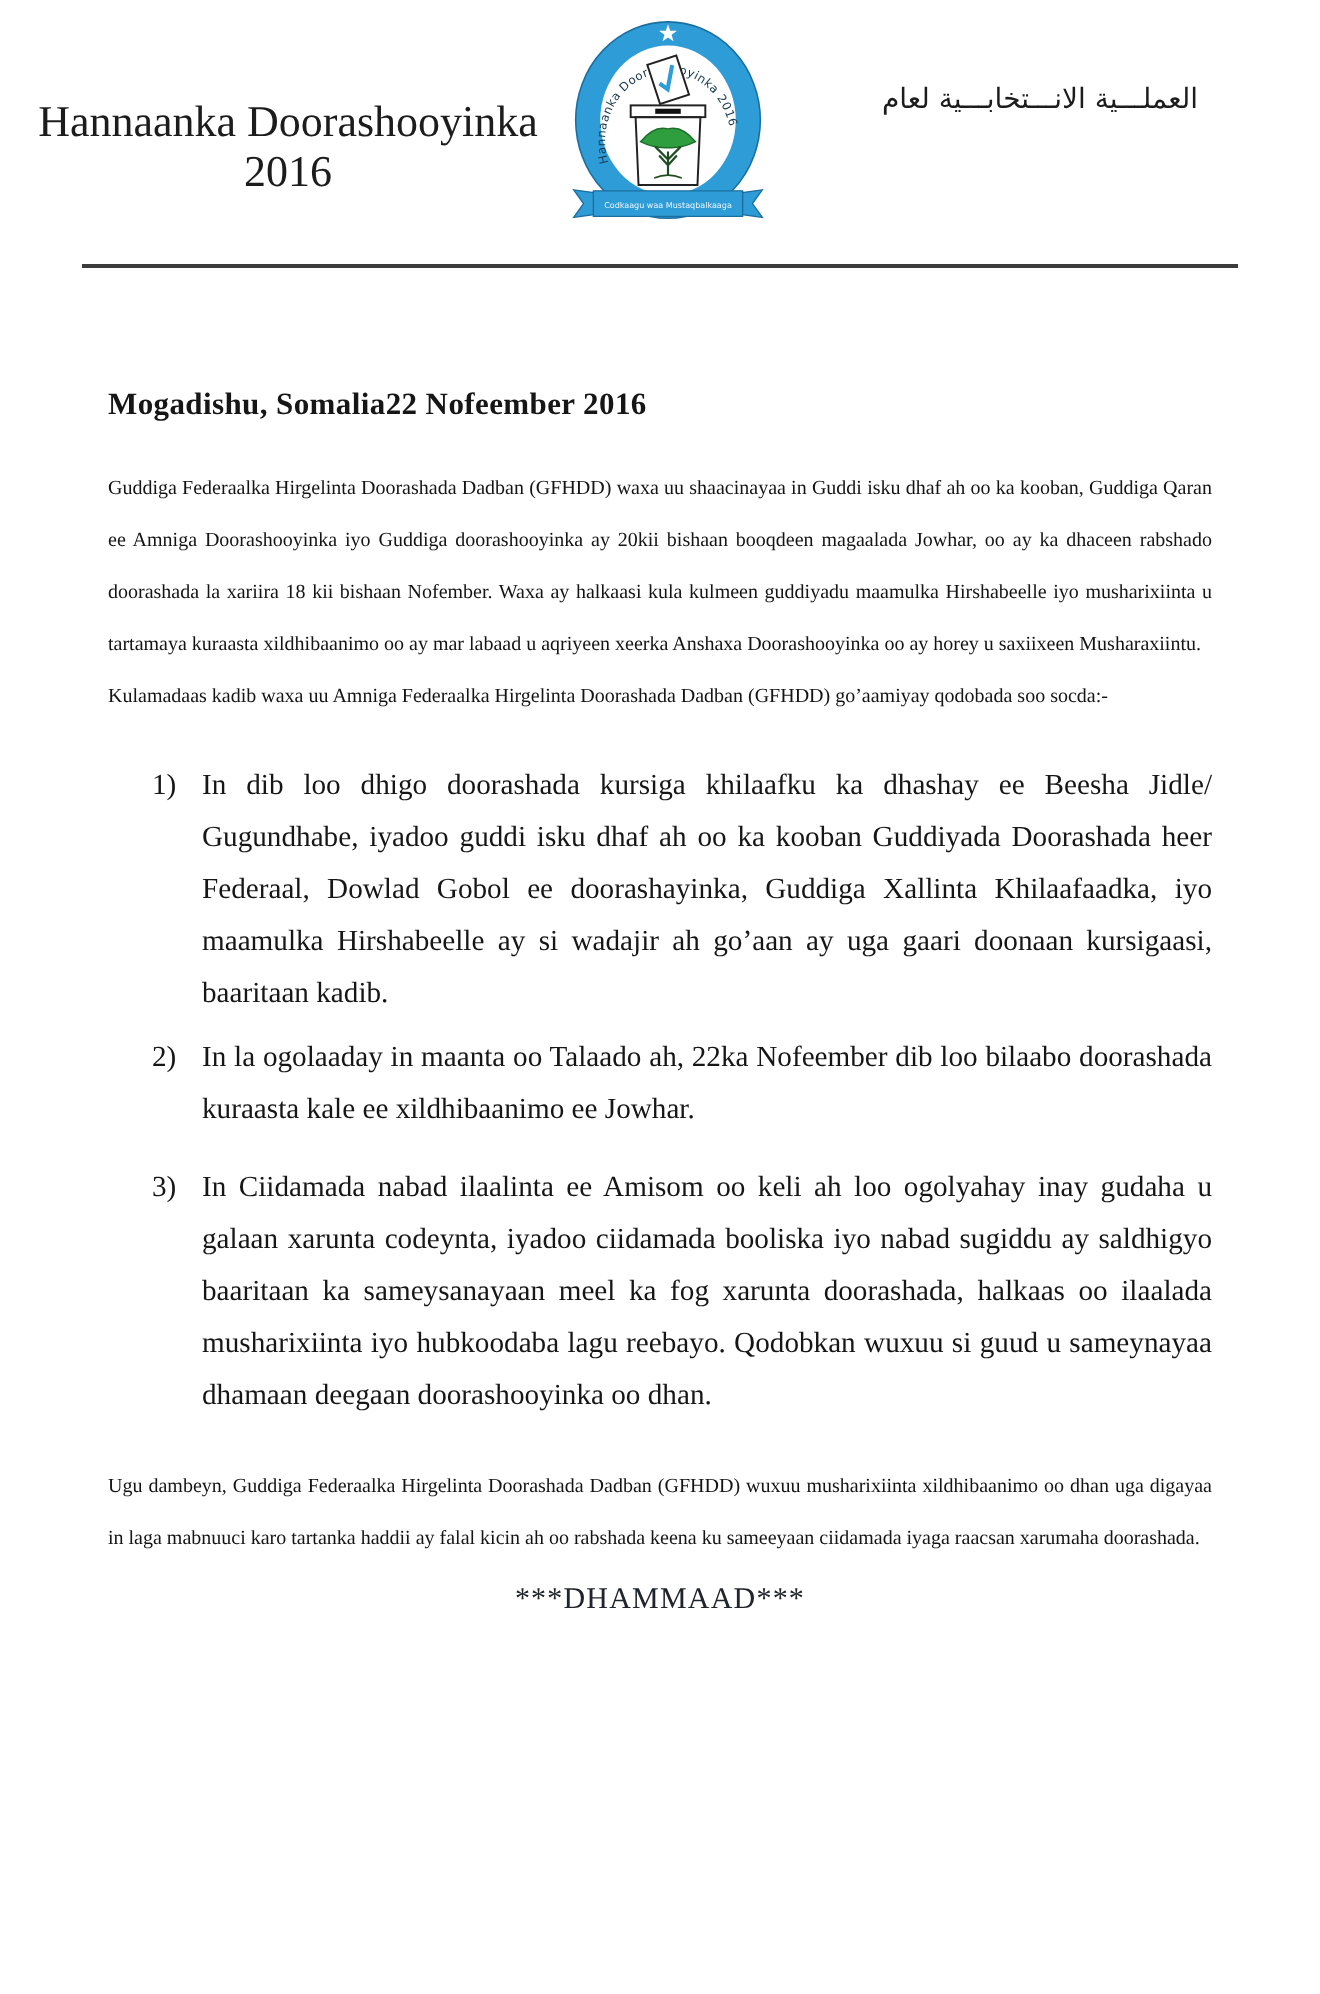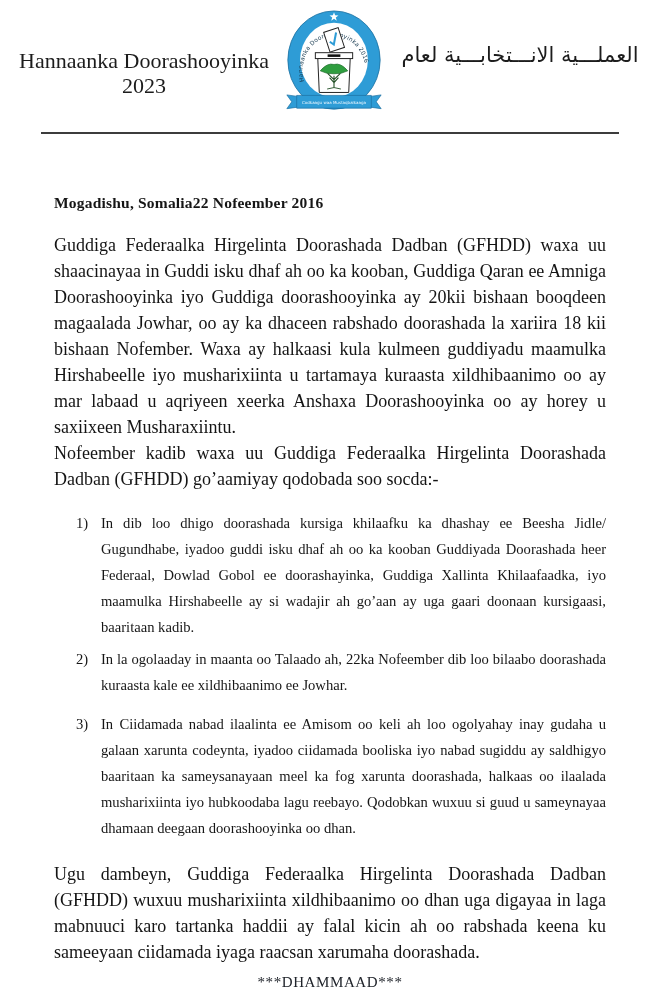--- a/index.html
+++ b/index.html
@@ -7,54 +7,54 @@
     width:648px; height:997px; margin:0 auto; background:#ffffff;
     position:relative; overflow:hidden; color:#161616;
     font-family:"Liberation Serif", serif;
   }
   
   .header { display:flex; align-items:flex-start; padding-top:8px; }
   .title-left { width:276px; text-align:center; font-size:22px; line-height:1.15; padding-top:40px; color:#1c1c1c; }
   .logo-wrap { width:104px; height:110px; flex-shrink:0; }
   .title-right {
     flex:1; text-align:center; padding-top:34px; direction:rtl;
-    font-family:"DejaVu Sans", sans-serif; font-size:21px; line-height:1.25; color:#1c1c1c;
+    font-family:"DejaVu Sans", sans-serif; font-size:14px; line-height:1.25; color:#1c1c1c;
   }
   .subtitle { text-align:center; font-size:22px; margin-top:2px; color:#1c1c1c; }
   .rule { border:none; border-top:2px solid #3c3c3c; margin:14px 35px 0 35px; }
   
   .dateline {
     display:flex; justify-content:flex-start; font-weight:bold; font-size:15.5px;
     margin:60px 80px 0 48px; letter-spacing:0.2px;
   }
   
   .doc-heading { text-align:center; font-weight:bold; font-size:15.5px; margin-top:50px; }
   .para {
-    font-size:18px; line-height:26px; text-align:justify;
+    font-size:10px; line-height:26px; text-align:justify;
     margin:0 48px; color:#141414;
   }
   .para.first { margin-top:20px; }
   .list { margin:18px 48px 0 70px; }
   .li { display:flex; }
   .li + .li { margin-top:6px; }
   .li.spaced { margin-top:13px; }
   .li-marker { width:25px; flex-shrink:0; font-size:14.6px; line-height:26px; }
   .li-text { flex:1; text-align:justify; font-size:14.6px; line-height:26px; }
   .para.closing { margin-top:20px; }
   .footer { text-align:center; font-size:15px; margin-top:9px; letter-spacing:0.6px; color:#20242b; }
 </style>
 </head>
 <body>
 
 <div class="page">
 
   <div class="header">
     <div class="title-left">
       <div>Hannaanka Doorashooyinka</div>
-      <div>2023</div>
+      <div>2016</div>
     </div>
 
     <div class="logo-wrap">
       <svg viewBox="0 0 100 112" width="104" height="110">
 
         <ellipse cx="50" cy="53" rx="47" ry="50" stroke="#1b6fa0" stroke-width="0.8" fill="#2e9cd6"></ellipse>
         <ellipse cx="50" cy="53" rx="34.5" ry="38" fill="#ffffff"></ellipse>
 
         <polygon points="50,4.2 51.12,7.46 54.57,7.52 51.81,9.59 52.82,12.88 50,10.9 47.18,12.88 48.19,9.59 45.43,7.52 48.88,7.46" fill="#ffffff"></polygon>
 
@@ -98,21 +98,21 @@
 
   <hr class="rule">
 
   <div class="dateline">
     <span>Mogadishu, Somalia</span>
     <span>22 Nofeember 2016</span>
   </div>
 
 
   <p class="para first">Guddiga Federaalka Hirgelinta Doorashada Dadban (GFHDD) waxa uu shaacinayaa in Guddi isku dhaf ah oo ka kooban, Guddiga Qaran ee Amniga Doorashooyinka iyo Guddiga doorashooyinka ay 20kii bishaan booqdeen magaalada Jowhar,  oo ay ka dhaceen rabshado doorashada la xariira 18 kii bishaan Nofember. Waxa ay halkaasi kula kulmeen guddiyadu maamulka Hirshabeelle iyo musharixiinta u tartamaya kuraasta xildhibaanimo oo ay mar labaad u aqriyeen xeerka Anshaxa Doorashooyinka oo ay horey u saxiixeen Musharaxiintu.</p>
-  <p class="para">Nofeember kadib waxa uu Guddiga Federaalka Hirgelinta Doorashada Dadban (GFHDD) go’aamiyay qodobada soo socda:-</p>
+  <p class="para">Kulamadaas kadib waxa uu Amniga Federaalka Hirgelinta Doorashada Dadban (GFHDD) go’aamiyay qodobada soo socda:-</p>
 
   <div class="list">
     <div class="li">
       <span class="li-marker">1)</span>
       <span class="li-text">In dib loo dhigo doorashada kursiga khilaafku ka dhashay ee Beesha Jidle/ Gugundhabe, iyadoo guddi isku dhaf ah oo ka kooban Guddiyada Doorashada heer Federaal, Dowlad Gobol ee doorashayinka, Guddiga Xallinta Khilaafaadka, iyo maamulka Hirshabeelle ay si wadajir ah  go’aan ay uga gaari doonaan kursigaasi,  baaritaan kadib.</span>
     </div>
     <div class="li">
       <span class="li-marker">2)</span>
       <span class="li-text">In la ogolaaday in maanta oo Talaado ah, 22ka Nofeember dib loo bilaabo doorashada kuraasta kale ee xildhibaanimo ee  Jowhar.</span>
     </div>

